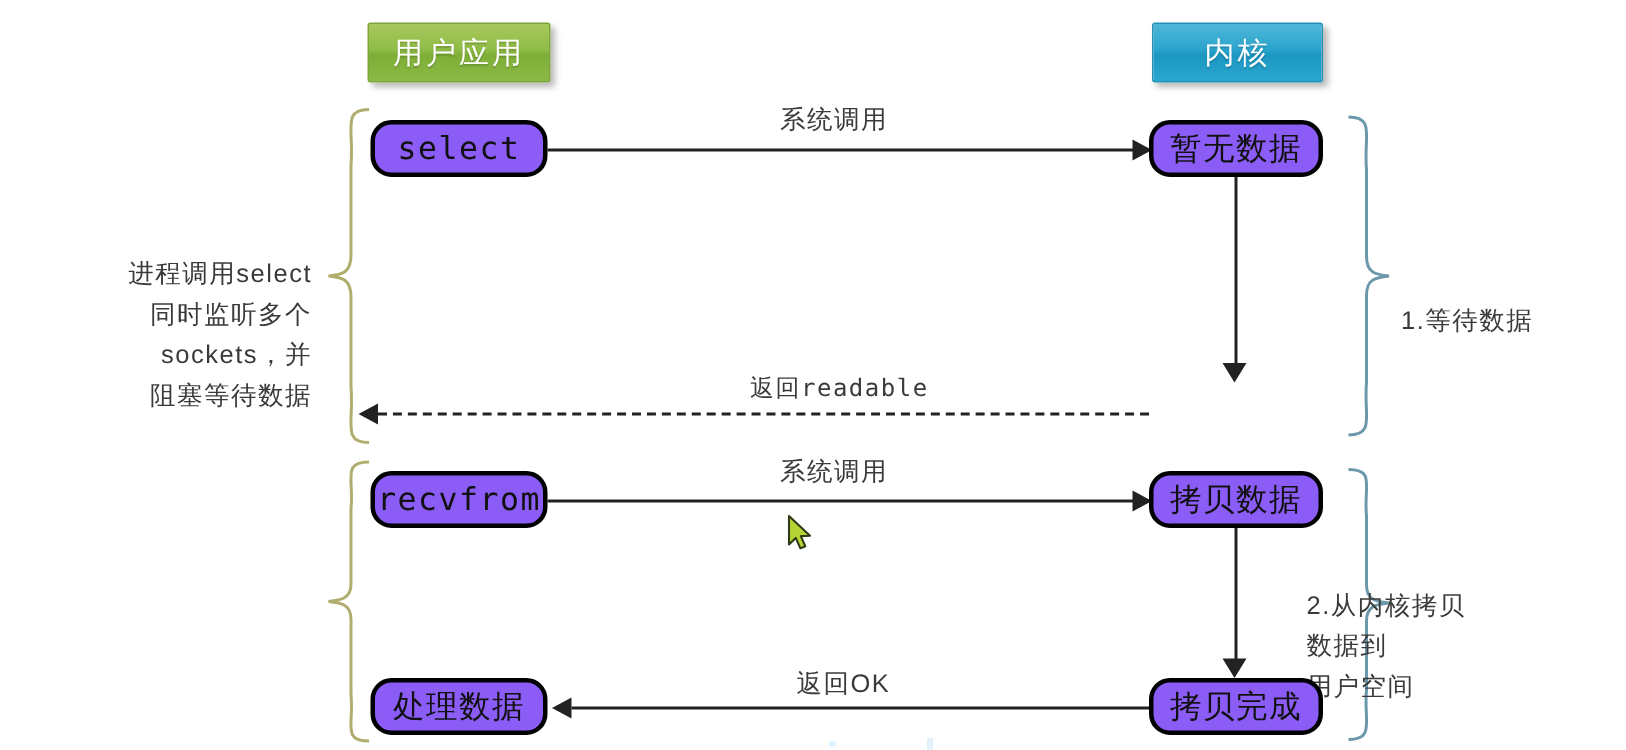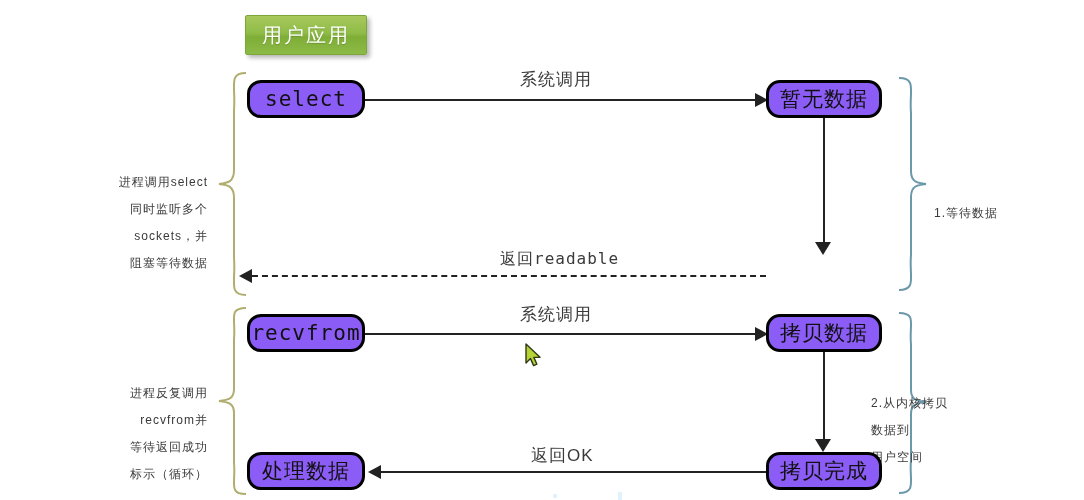--- a/index.html
+++ b/index.html
@@ -113,21 +113,21 @@
     z-index: 4;
   }
   .edge-label.mono {
     font-family: "DejaVu Sans Mono", "Liberation Mono", monospace;
     font-size: 16px;
   }
 
   
   .ann {
     position: absolute;
-    font-size: 12px;
+    font-size: 17px;
     line-height: 27px;
     color: #3a3a3a;
     letter-spacing: 1px;
     white-space: pre-line;
     z-index: 4;
   }
   .ann-left  { text-align: right; }
   .ann-right { text-align: left; }
 
   
@@ -149,20 +149,23 @@
     z-index: 0;
   }
 </style>
 </head>
 <body>
 
 <div id="canvas">
 
   <div class="pill pill-user">
     <span>用户应用</span>
+  </div>
+  <div class="pill pill-kernel">
+    <span>内核</span>
   </div>
 
   <svg class="brace" style="left:216px; top:70px;" width="34" height="228" viewBox="0 0 34 228">
     <path d="M30 3 C12 3 20 16 18 40 L18 100 C18 112 12 113 3 114 C12 115 18 116 18 128 L18 188 C20 212 12 225 30 225" fill="none" stroke="#b0ad6e" stroke-width="2"></path>
   </svg>
 
   <svg class="brace" style="left:216px; top:305px;" width="34" height="192" viewBox="0 0 34 192">
     <path d="M30 3 C12 3 20 14 18 34 L18 84 C18 94 12 95 3 96 C12 97 18 98 18 108 L18 158 C20 178 12 189 30 189" fill="none" stroke="#b0ad6e" stroke-width="2"></path>
   </svg>
 
@@ -229,26 +232,20 @@
     <span>处理数据</span>
   </div>
 
   <div class="ann ann-left" style="left:20px; top:142px; width:188px;">
     <span>进程调用select
 同时监听多个
 sockets，并
 阻塞等待数据</span>
   </div>
 
-  <div class="ann ann-left" style="left:20px; top:353px; width:188px;">
-    <span>进程反复调用
-recvfrom并
-等待返回成功
-标示（循环）</span>
-  </div>
 
   <div class="ann ann-right" style="left:934px; top:173px; width:145px;">
     <span>1.等待数据</span>
   </div>
 
   <div class="ann ann-right" style="left:871px; top:363px; width:155px;">
     <span>2.从内核拷贝
   数据到
   用户空间</span>
   </div>

